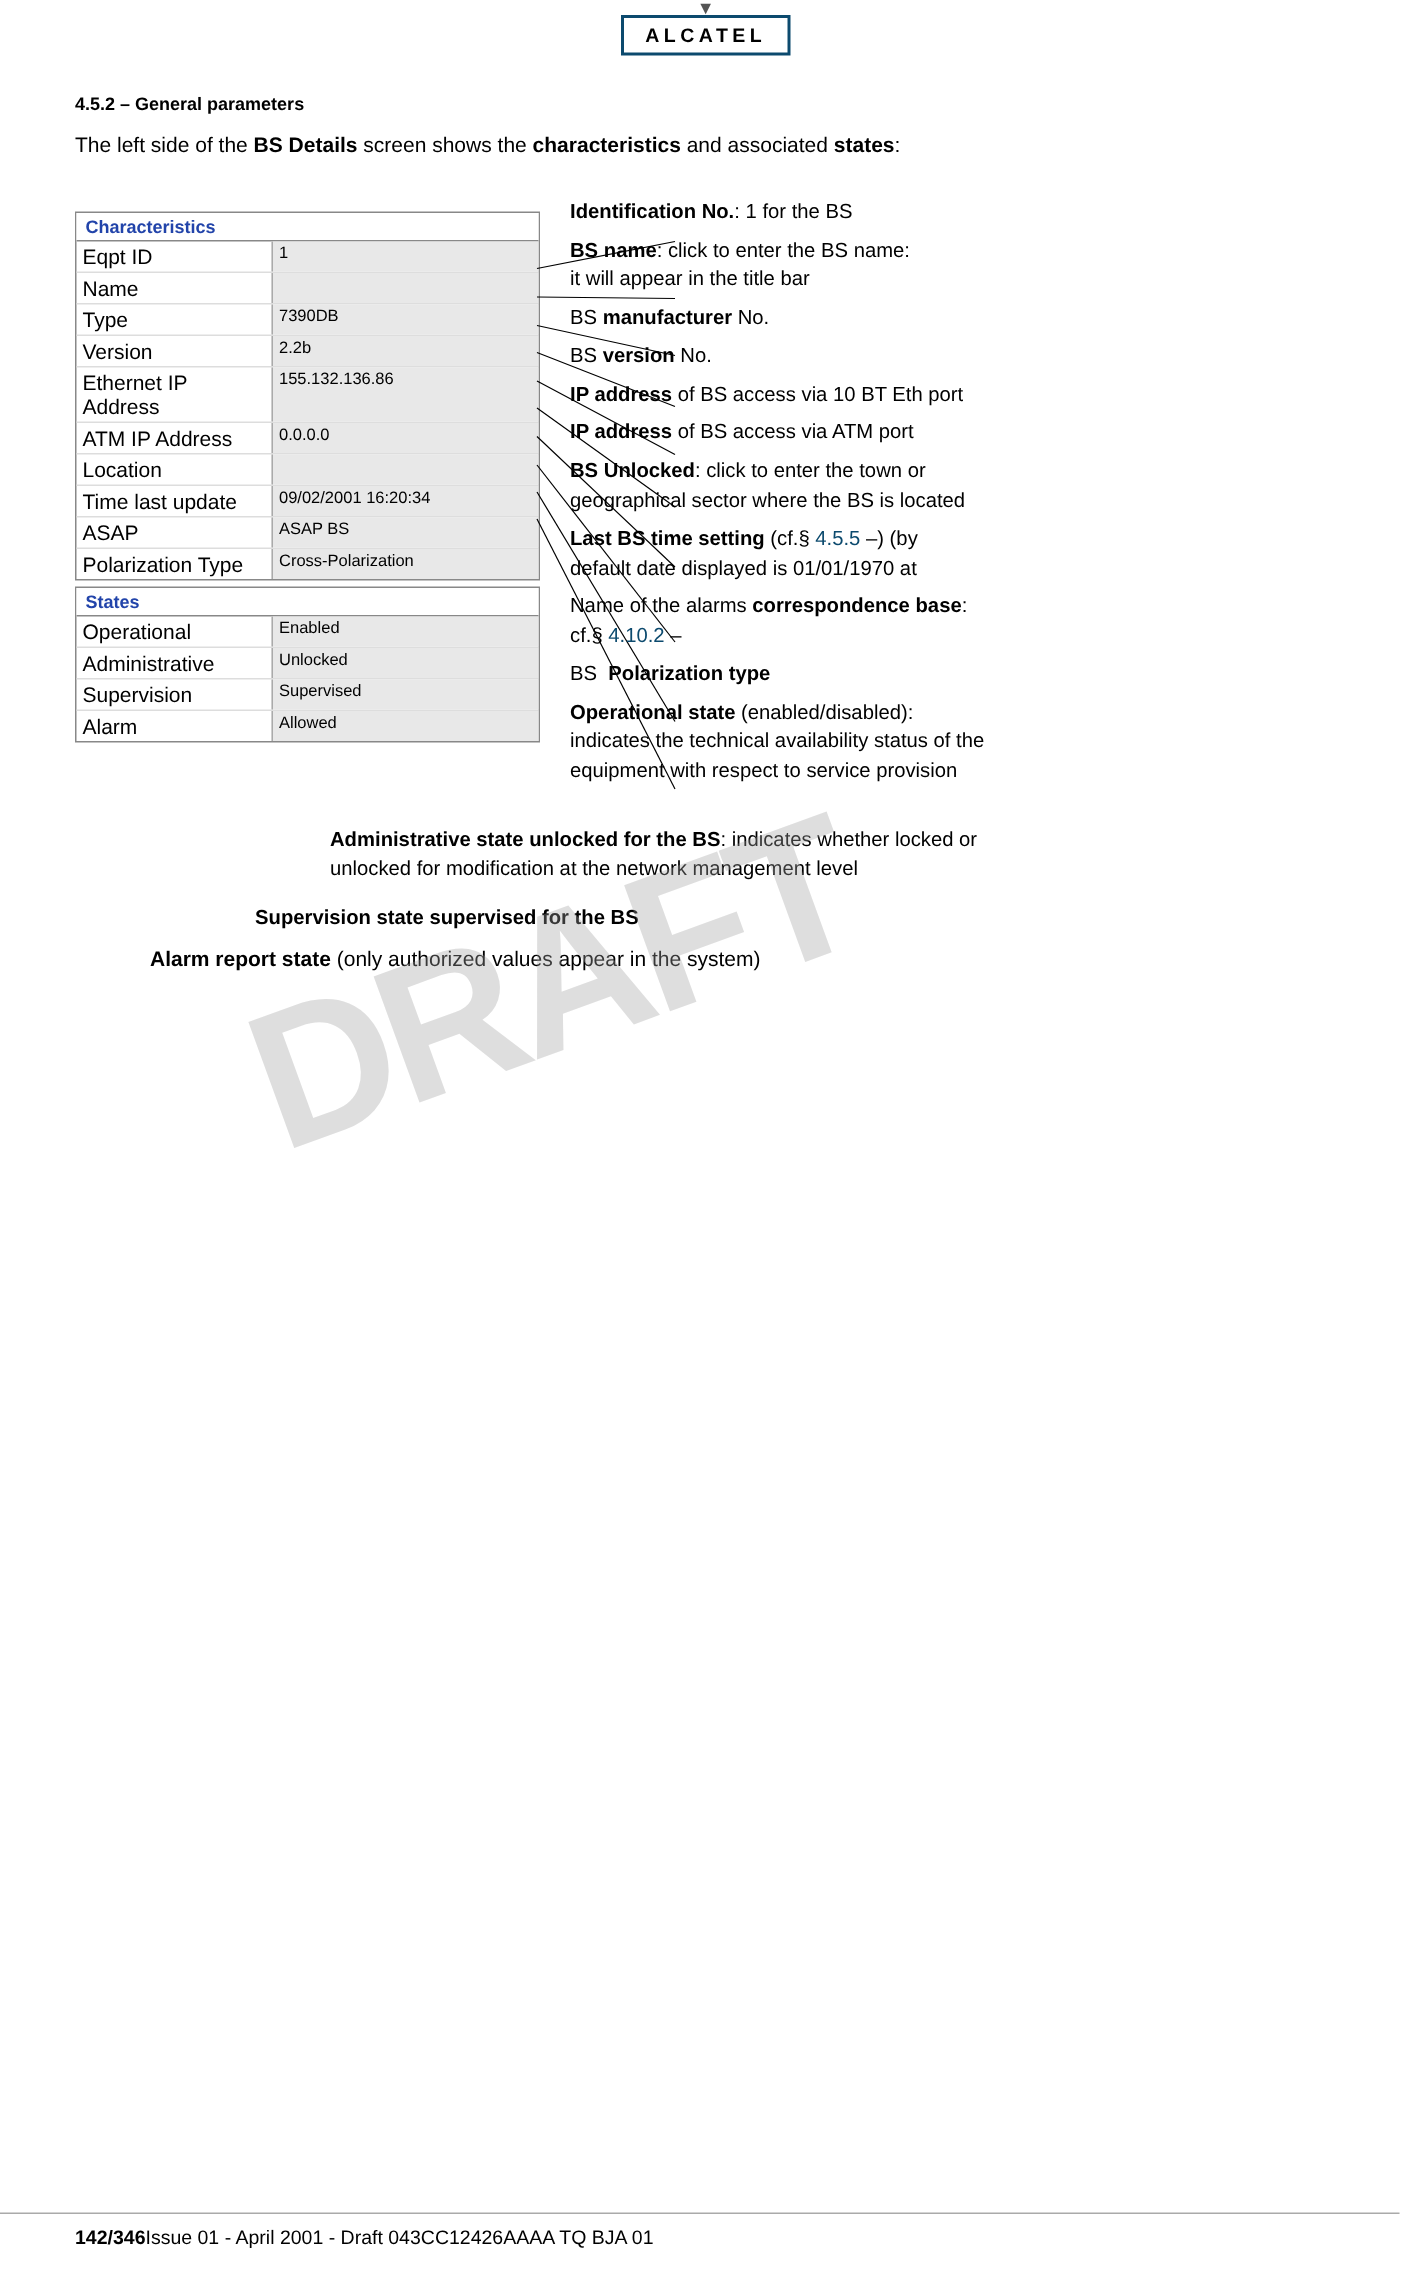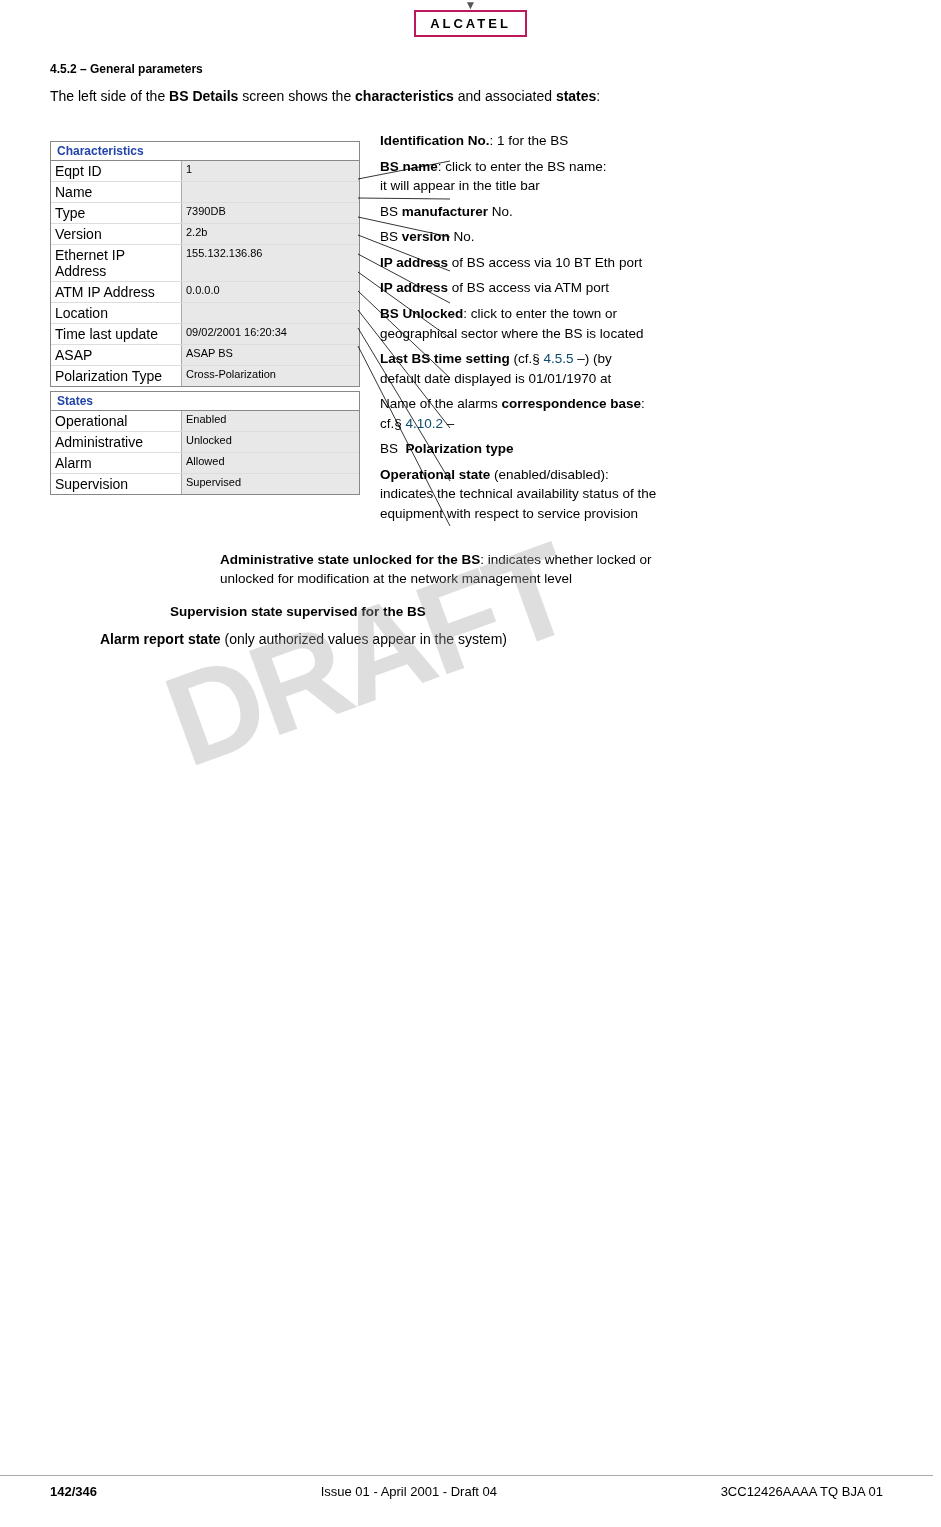--- a/index.html
+++ b/index.html
@@ -14,21 +14,21 @@
     }
 
     
     .header {
       display: flex;
       justify-content: center;
       padding: 10px 0 5px 0;
       border-bottom: none;
     }
     .logo-box {
-      border: 2px solid #be185d;
+      border: 2px solid #0c4a6e;
       padding: 4px 14px;
       display: flex;
       gap: 2px;
       position: relative;
     }
     .logo-box::before {
       content: '▼';
       position: absolute;
       top: -14px;
       left: 50%;
@@ -161,21 +161,21 @@
 
     
     .footer {
       position: absolute;
       bottom: 20px;
       left: 0;
       right: 8px;
       padding: 8px 50px;
       border-top: 1px solid #aaa;
       display: flex;
-      justify-content: space-between;
+      justify-content: flex-start;
       font-size: 13px;
       color: #000;
     }
 
     .footer-page {
       font-weight: bold;
     }
 
     
     .connector-svg {
@@ -271,26 +271,26 @@
 
         <div class="panel-row">
           <div class="panel-label">Operational</div>
           <div class="panel-value">Enabled</div>
         </div>
         <div class="panel-row">
           <div class="panel-label">Administrative</div>
           <div class="panel-value">Unlocked</div>
         </div>
         <div class="panel-row">
+          <div class="panel-label">Supervision</div>
+          <div class="panel-value">Supervised</div>
+        </div>
+        <div class="panel-row">
           <div class="panel-label">Alarm</div>
           <div class="panel-value">Allowed</div>
-        </div>
-        <div class="panel-row">
-          <div class="panel-label">Supervision</div>
-          <div class="panel-value">Supervised</div>
         </div>
       </div>
 
     </div>
 
     <svg class="connector-svg" viewBox="0 0 650 580" xmlns="http://www.w3.org/2000/svg" style="position:absolute;top:0;left:0;width:650px;height:580px;">
 
       <line x1="308" y1="48" x2="400" y2="30" stroke="#000" stroke-width="0.8"></line>
 
       <line x1="308" y1="67" x2="400" y2="68" stroke="#000" stroke-width="0.8"></line>

